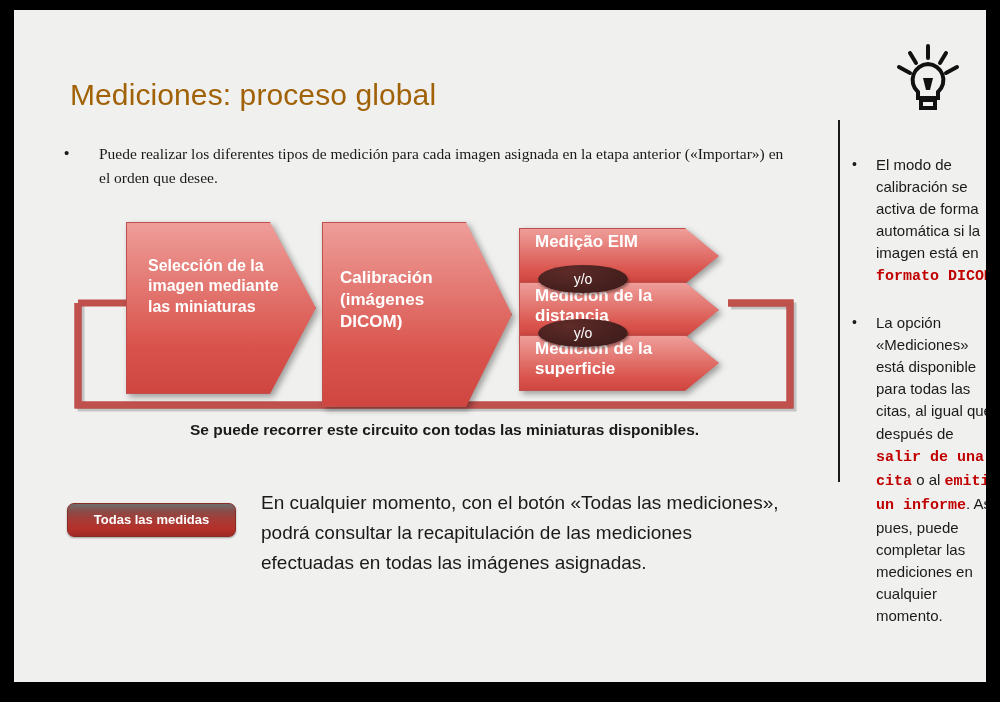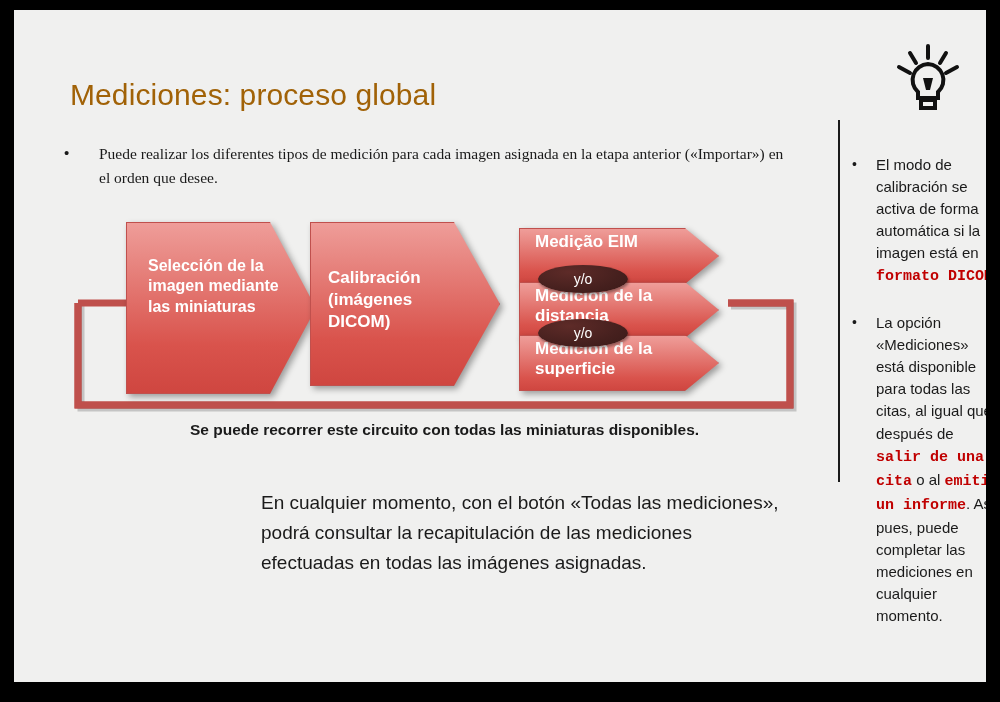--- a/index.html
+++ b/index.html
@@ -25,21 +25,21 @@
   .chev{position:absolute;color:#fff;font-weight:bold;
         filter:drop-shadow(3px 3px 3px rgba(0,0,0,.35));}
   .chev .shape{position:absolute;inset:0;
         background:linear-gradient(to bottom,#ef9d99 0%,#e98b86 18%,#d9534c 72%,#cf4640 100%);
         border:1px solid #c0504d;
         clip-path:polygon(0 0, calc(100% - 46px) 0, 100% 50%, calc(100% - 46px) 100%, 0 100%);}
   .chev .label{position:absolute;line-height:1.28;}
 
   #chev1{left:112px;top:212px;width:190px;height:172px;}
   #chev1 .label{left:22px;top:34px;width:140px;font-size:16px;}
-  #chev2{left:296px;top:212px;width:190px;height:164px;}
+  #chev2{left:308px;top:212px;width:190px;height:185px;}
   #chev2 .label{left:18px;top:45px;width:150px;font-size:17px;}
 
   .chev-s{position:absolute;left:505px;width:200px;height:56px;
           filter:drop-shadow(3px 3px 3px rgba(0,0,0,.35));color:#fff;font-weight:bold;}
   .chev-s .shape{position:absolute;inset:0;
         background:linear-gradient(to bottom,#ef9d99 0%,#e98b86 20%,#d9534c 78%,#cf4640 100%);
         border:1px solid #c0504d;
         clip-path:polygon(0 0, calc(100% - 34px) 0, 100% 50%, calc(100% - 34px) 100%, 0 100%);}
   .chev-s .label{position:absolute;left:16px;top:4px;width:160px;font-size:17px;line-height:1.2;}
   #chev3{top:218px;} #chev4{top:272px;} #chev5{top:325px;}
@@ -123,20 +123,21 @@
   <div class="chev-s" id="chev5">
     <div class="shape"></div>
     <div class="label">Medicion de la superficie</div>
   </div>
 
   <div class="yo" id="yo1">y/o</div>
   <div class="yo" id="yo2">y/o</div>
 
   <div id="circuit-note">Se puede recorrer este circuito con todas las miniaturas disponibles.</div>
 
+  <div id="btn">Todas las medidas</div>
   <div id="para">En cualquier momento, con el botón «Todas las mediciones», podrá consultar la recapitulación de las mediciones efectuadas en todas las imágenes asignadas.</div>
 
   <svg id="bulb" viewBox="0 0 64 66">
     <g stroke="#111" stroke-width="4" stroke-linecap="round" fill="none">
       <line x1="32" y1="2" x2="32" y2="14"></line>
       <line x1="14" y1="9" x2="20" y2="19"></line>
       <line x1="50" y1="9" x2="44" y2="19"></line>
       <line x1="3" y1="23" x2="14" y2="29"></line>
       <line x1="61" y1="23" x2="50" y2="29"></line>
     </g>

